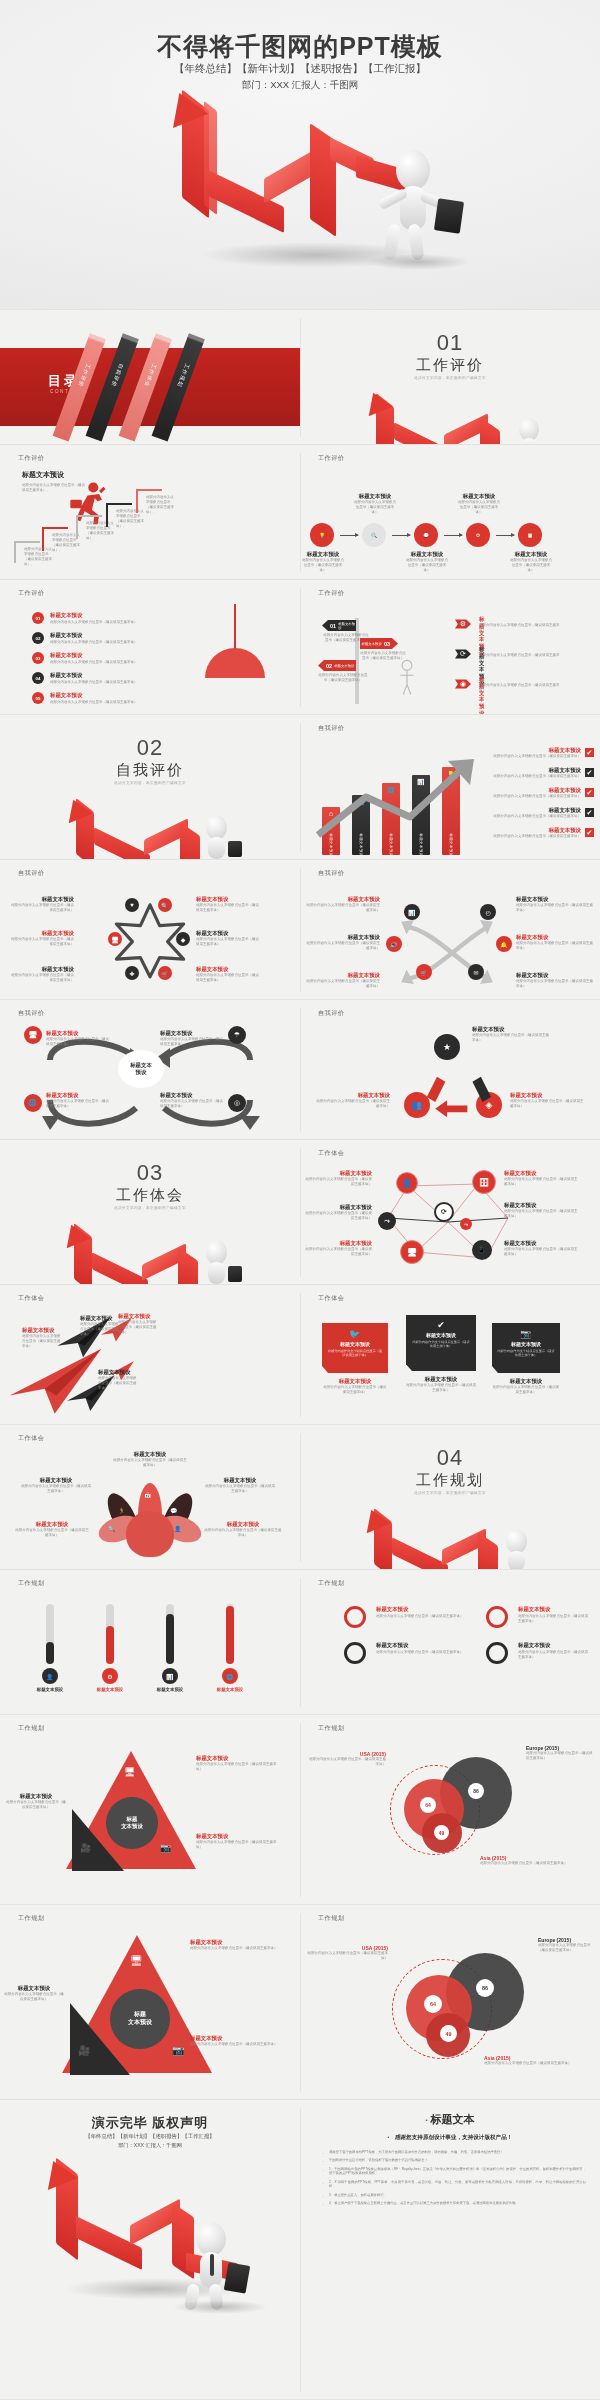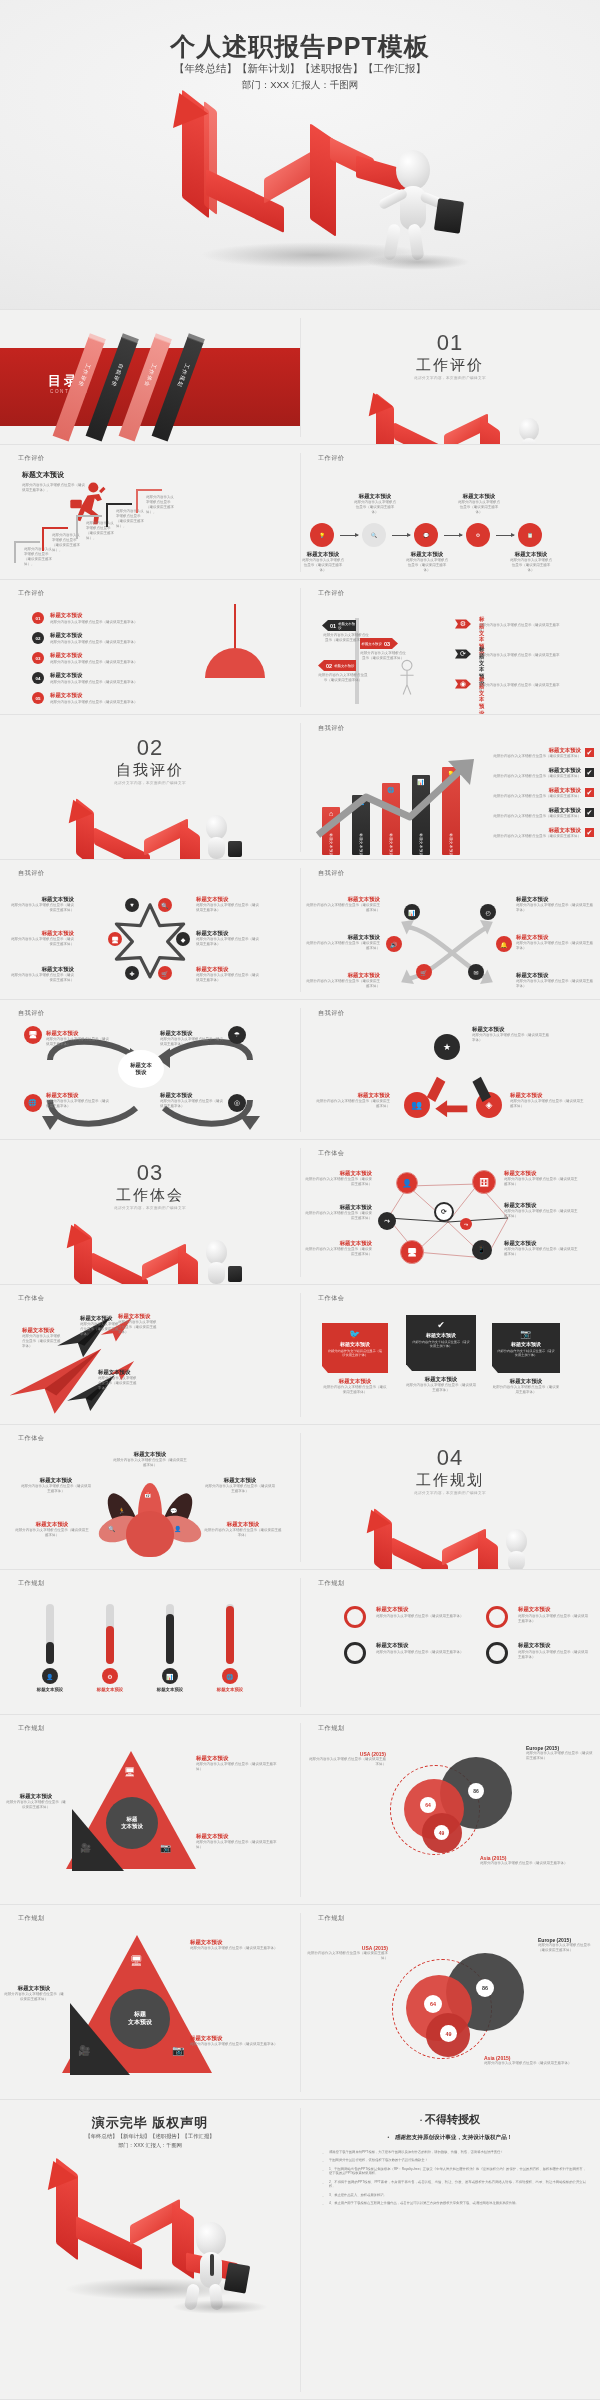--- a/index.html
+++ b/index.html
@@ -100,21 +100,21 @@
   #copy-slide li { position:relative; padding-left:9px; margin-bottom:3.5px;
      font-size:3.3px; line-height:1.45; color:#7d7d7d; text-align:justify;}
   #copy-slide li::before{ content:"·"; position:absolute; left:2px; top:-1px; color:#9a9a9a; font-size:6px;}
 </style>
 </head>
 <body>
 
 <div class="page">
 
   <div class="slide" id="title-slide">
-    <div class="big-title">个人述职报告PPT模板</div>
+    <div class="big-title">不得将千图网的PPT模板</div>
     <div class="sub1">【年终总结】【新年计划】【述职报告】【工作汇报】</div>
     <div class="sub2">部门：XXX  汇报人：千图网</div>
 
     <div class="arrow3d" style="left:160px;top:92px;width:290px;height:185px;">
       <div class="shadow-el" style="left:40px;top:150px;width:230px;height:26px;"></div>
 
       <div class="ar-seg" style="left:22px;top:8px;width:27px;height:108px;transform:skewY(38deg);"></div>
       <div class="ar-seg lt" style="left:44px;top:14px;width:13px;height:104px;transform:skewY(38deg);opacity:.85;"></div>
 
       <div class="ar-head" style="left:6px;top:0px;border-left:19px solid transparent;border-right:19px solid transparent;border-bottom:30px solid #e1382f;transform:rotate(-22deg);"></div>
@@ -920,21 +920,21 @@
       <div class="limb" style="left:8px;top:62px;width:12px;height:26px;transform:rotate(10deg);"></div>
       <div class="limb" style="left:32px;top:62px;width:12px;height:26px;transform:rotate(-6deg);"></div>
       <div class="bag" style="left:48px;top:42px;width:22px;height:28px;transform:rotate(10deg);"></div>
       <div class="shadow-el" style="left:-6px;top:78px;width:96px;height:14px;"></div>
     </div>
   </div>
 
   <div class="slide col-r" id="copy-slide" style="top:2100px;height:300px;">
     <div class="cp-title">
       <span style="font-size:6px;vertical-align:middle;color:#555;">•</span>
-      <span>不得转授权</span>
+      <span>标题文本</span>
     </div>
     <div class="cp-lead">
       <span style="font-size:5px;color:#555;margin-right:4px;">•</span>
       <span>感谢您支持原创设计事业，支持设计版权产品！</span>
     </div>
     <ul>
       <li>感谢您下载千图网原创PPT模板，为了您和千图网以及原创作者的利益，请勿翻版、传播、转售，否则将承担法律责任！</li>
       <li>千图网类分作品进行维权，依照侵权下载次数的十倍进行赔偿款金！</li>
       <li>1、千图网网站出售的PPT模板是免版税率（RF：Royalty-free）正版受《中华人民共和国著作权法》和《世界版权公约》的保护，作品的所有权、版权和著作权归千图网所有，您下载的是PPT模板素材使用权。</li>
       <li>2、不得将千图网的PPT模板、PPT素材，本身用于再出售，或者以租、出借、转让、分发、发布或授权作为私有网络人转移，不得转授权、出录、转让本网站模板的公开交易权。</li>

